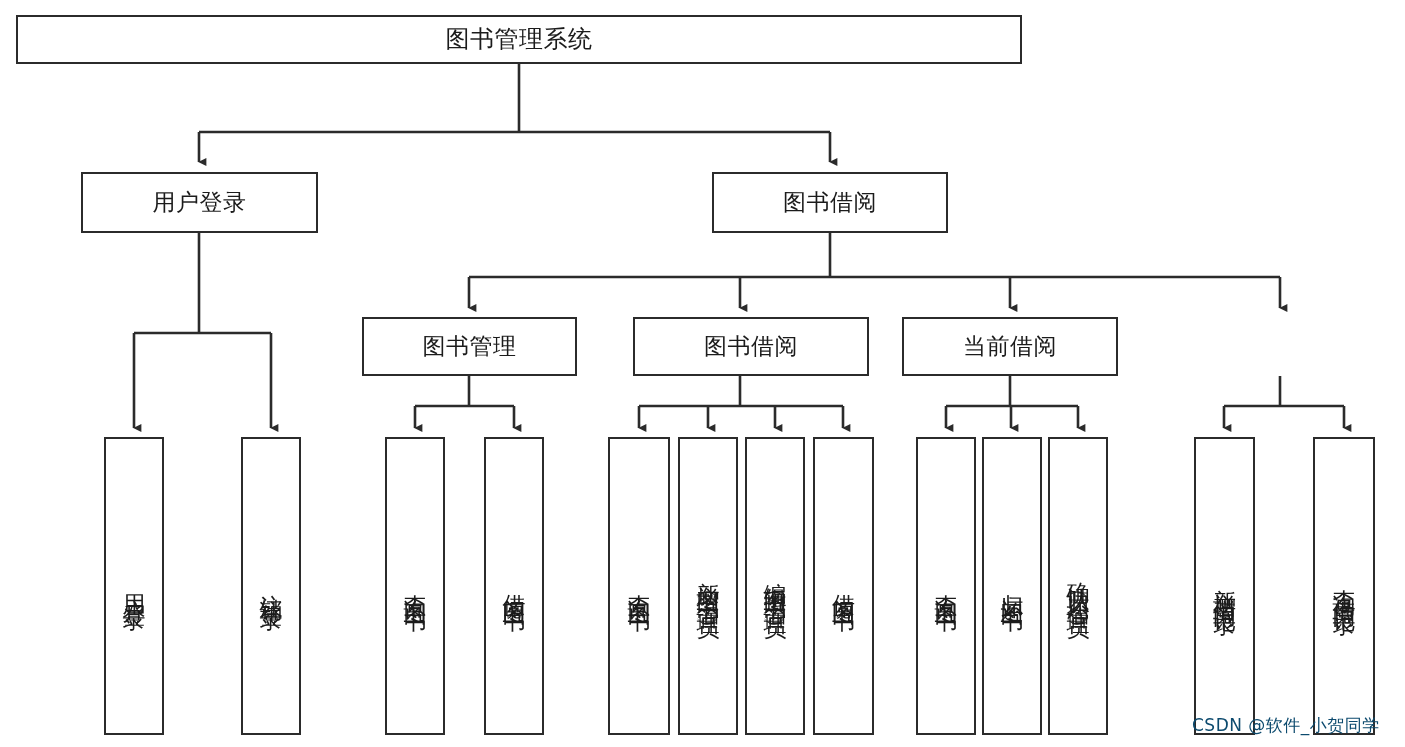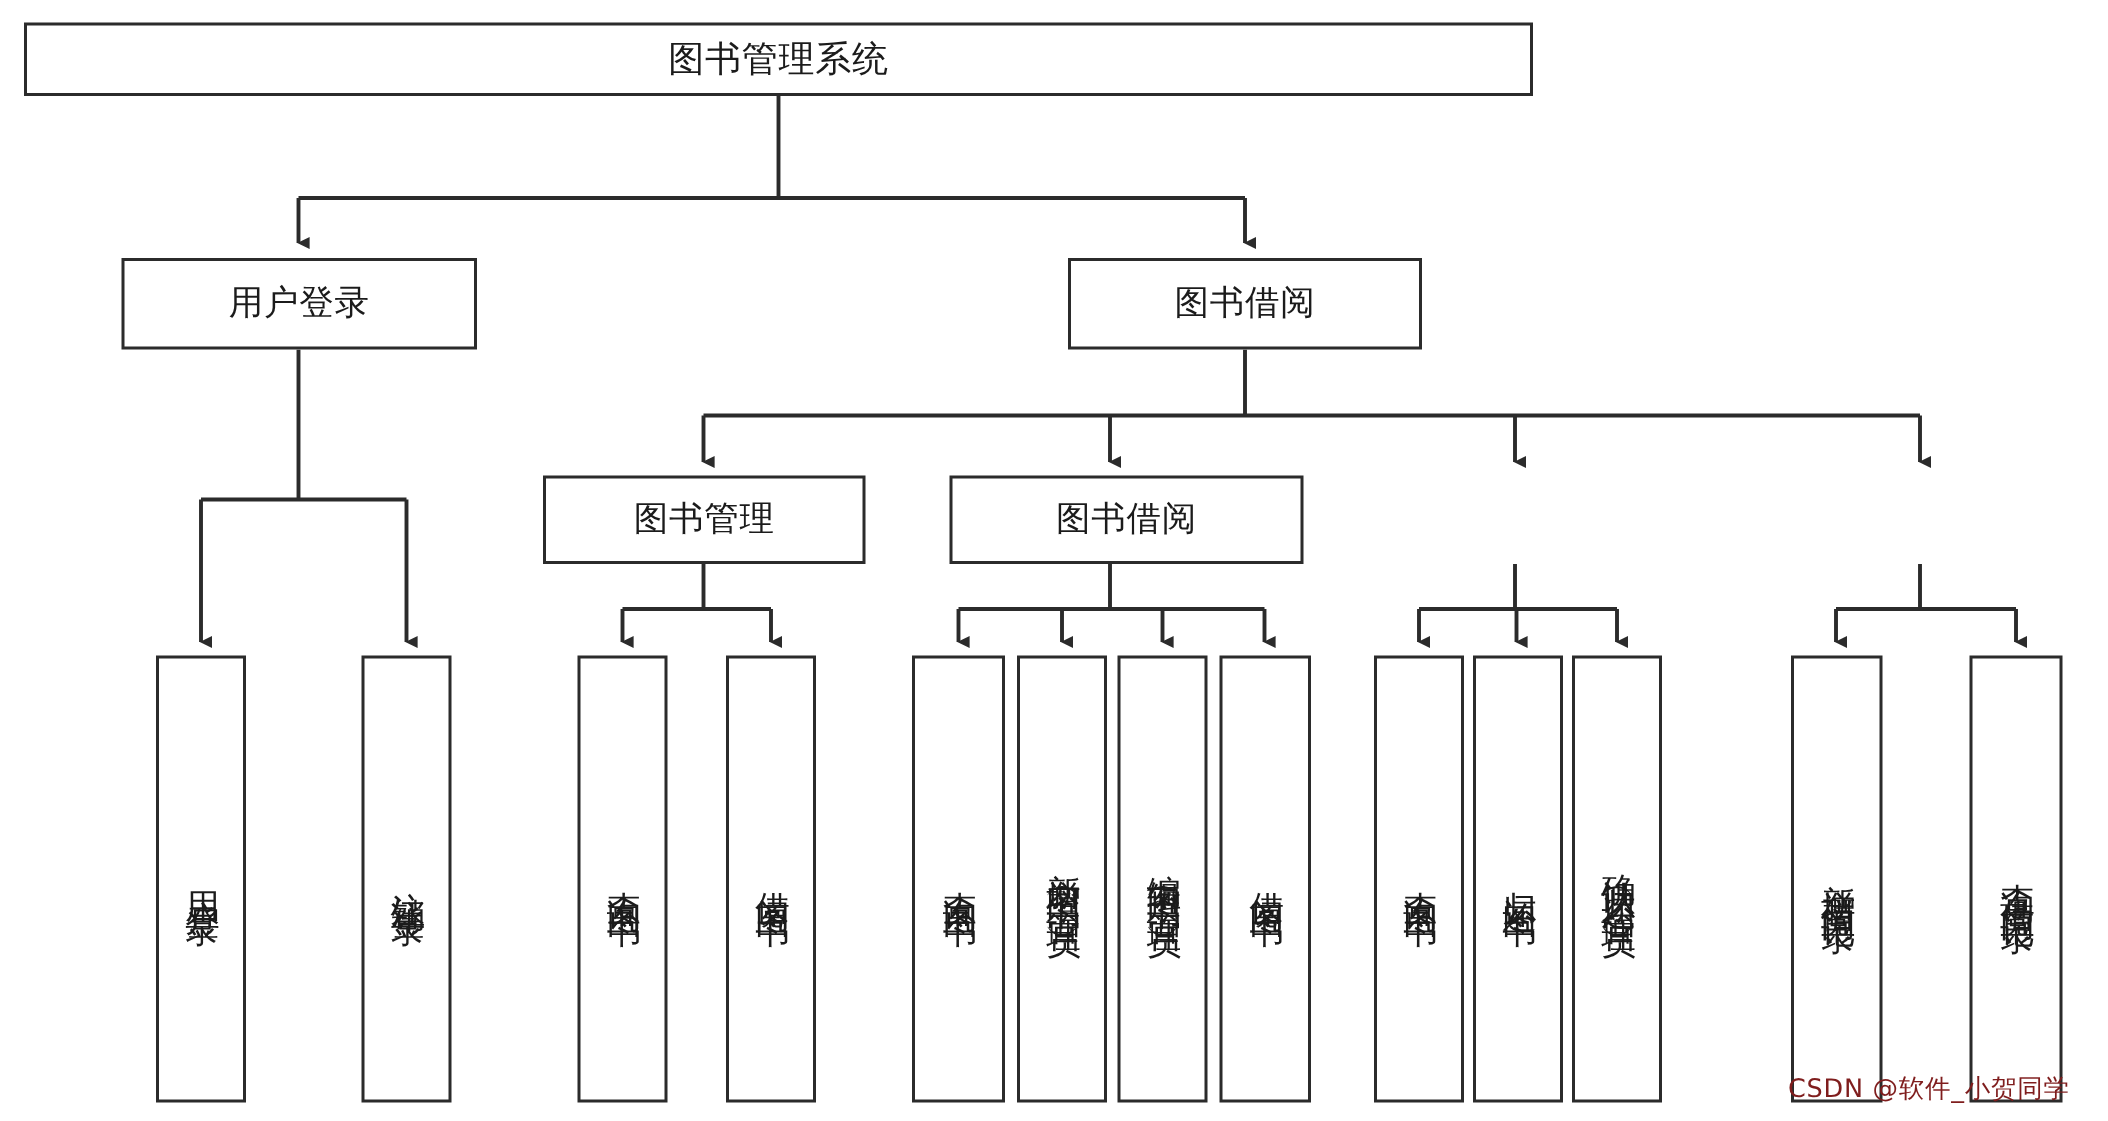--- a/index.html
+++ b/index.html
@@ -58,21 +58,21 @@
   .node.vert .label {
     writing-mode: vertical-rl;
     text-orientation: upright;
     font-size: 23px;
     line-height: 1.0;
     letter-spacing: 5px;
     text-align: center;
   }
   .watermark {
     position: absolute;
-    color: #7f1d1d;
+    color: #0c4a6e;
     font-size: 17px;
     letter-spacing: 0.5px;
     white-space: nowrap;
     user-select: none;
   }
 </style>
 </head>
 <body>
 
 <div id="canvas">
@@ -140,20 +140,23 @@
   </div>
 
   <div class="node horiz" style="left:362px; top:317px; width:215px; height:59px;">
     <span class="label">图书管理</span>
   </div>
 
   <div class="node horiz" style="left:633px; top:317px; width:236px; height:59px;">
     <span class="label">图书借阅</span>
   </div>
 
+  <div class="node horiz" style="left:902px; top:317px; width:216px; height:59px;">
+    <span class="label">当前借阅</span>
+  </div>
 
 
   <div class="node vert" style="left:104px; top:437px; width:60px; height:298px;">
     <span class="label">用户登录</span>
   </div>
   <div class="node vert" style="left:241px; top:437px; width:60px; height:298px;">
     <span class="label">注销登录</span>
   </div>
 
   <div class="node vert" style="left:385px; top:437px; width:60px; height:298px;">

